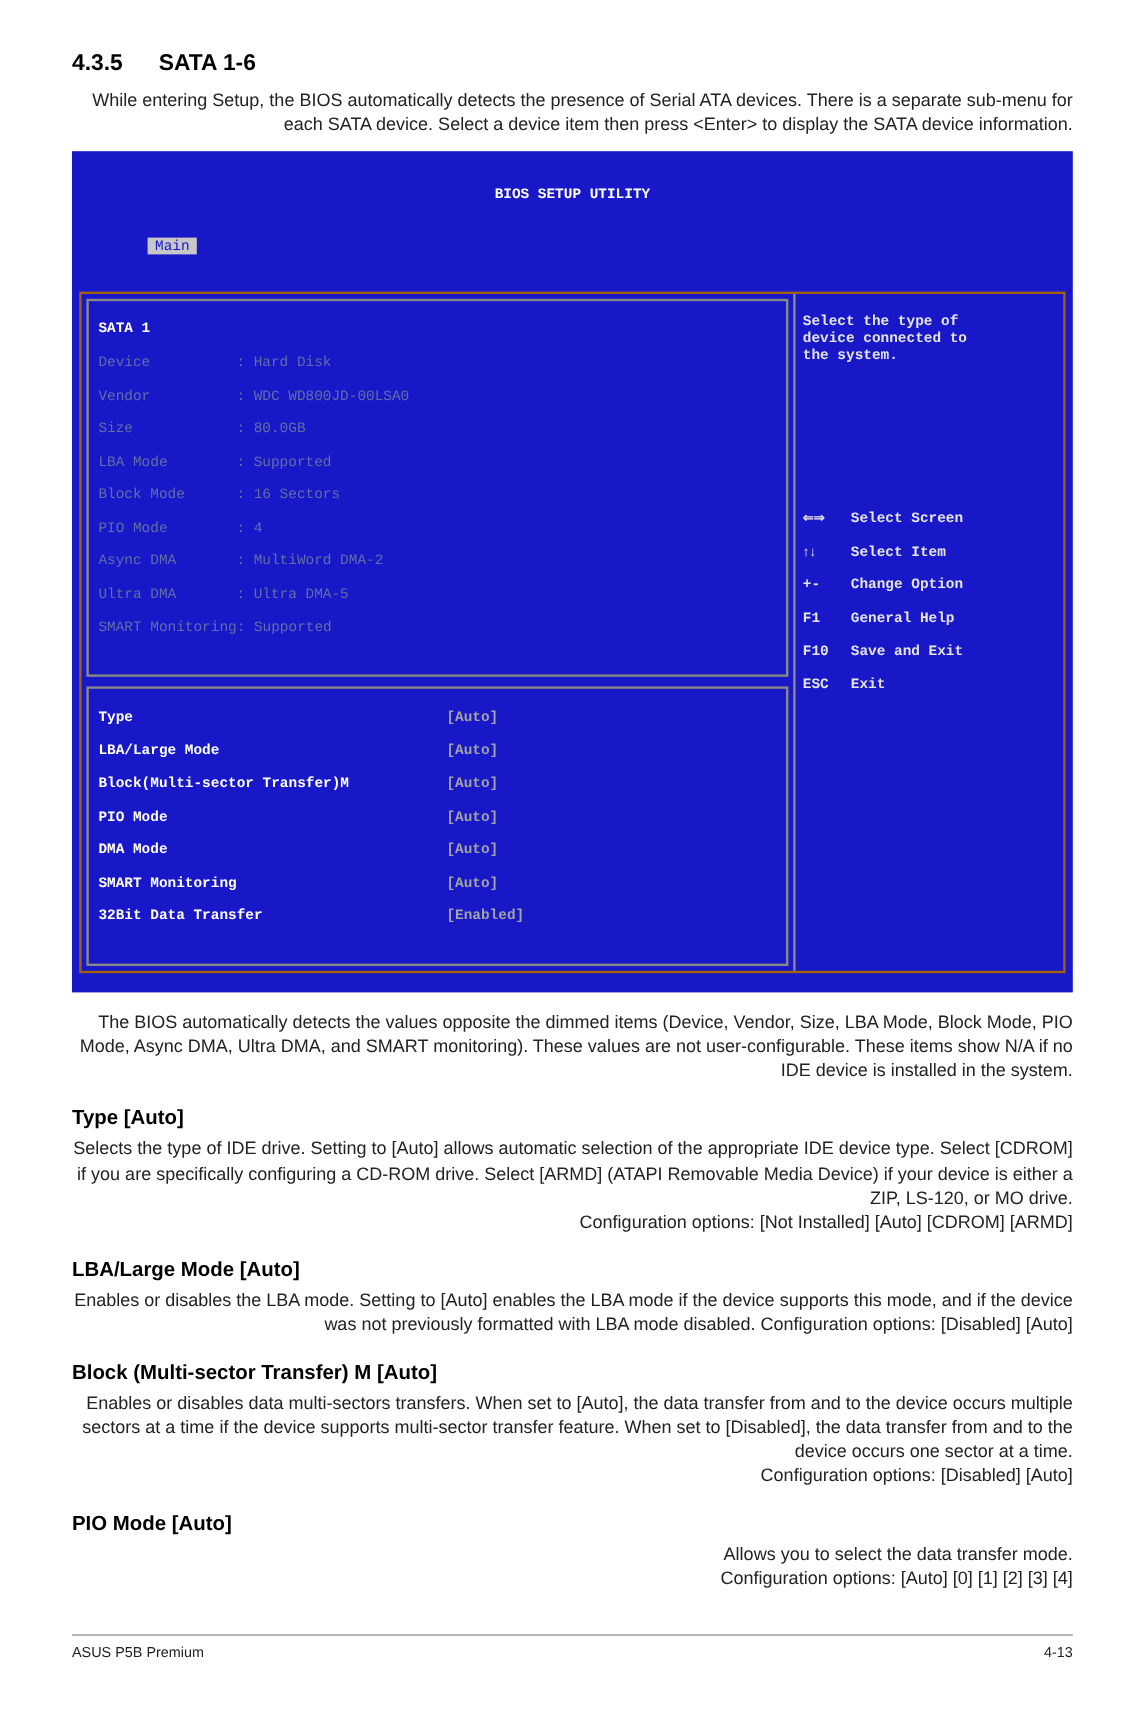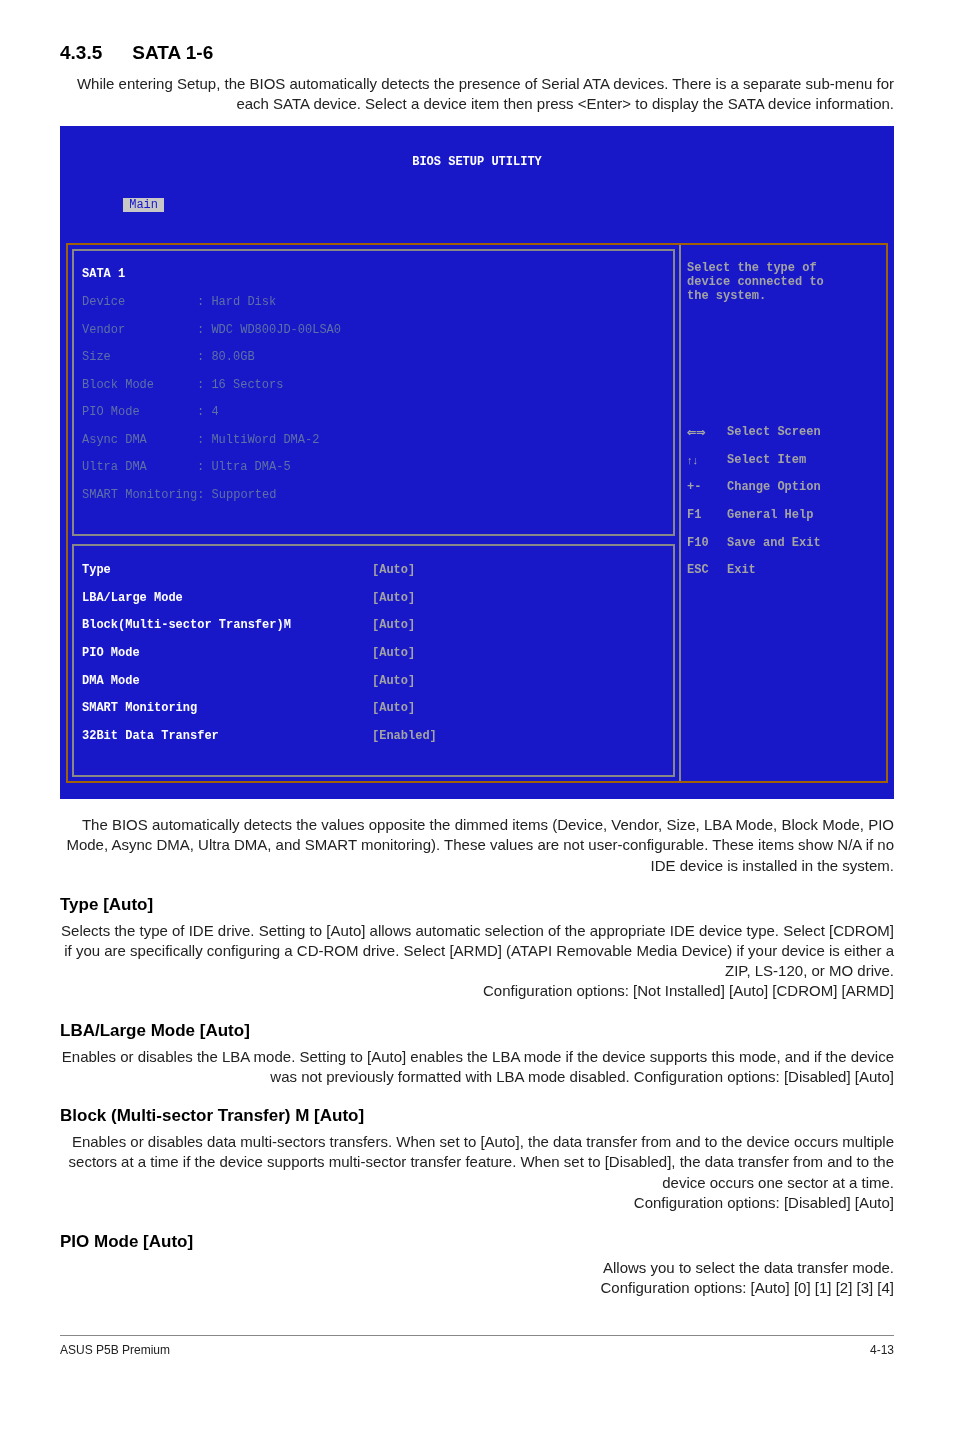--- a/index.html
+++ b/index.html
@@ -63,24 +63,24 @@
       display: flex;
       border: 2px solid #a16207;
       background: #1818c8;
     }
     .bios-left {
       flex: 1 1 auto;
       display: flex;
       flex-direction: column;
     }
     .bios-right {
-      width: 207px;
+      width: 225px;
       padding: 4px 6px 6px 6px;
       font-weight: bold;
-      color: #a3a3a3;
+      color: #e5e5e5;
       border-left: 2px solid #888;
     }
     .bios-box {
       border: 2px solid #888;
       margin: 4px;
       padding: 4px 8px 4px 8px;
     }
     .bios-box .bright { color: #fff; font-weight: bold; }
     .bios-box .dim { color: #5f6fa7; font-weight: normal; }
     .bios-foot {
@@ -122,20 +122,21 @@
 <div class="bios">
   <div class="bios-title">BIOS SETUP UTILITY</div>
   <div class="bios-tab"> <span class="tab">Main</span></div>
   <div class="bios-frame">
     <div class="bios-left">
       <div class="bios-box">
 <div class="bright">SATA 1</div>
 <div class="dim row"><span class="lbl">Device</span><span>: Hard Disk</span></div>
 <div class="dim row"><span class="lbl">Vendor</span><span>: WDC WD800JD-00LSA0</span></div>
 <div class="dim row"><span class="lbl">Size</span><span>: 80.0GB</span></div>
+<div class="dim row"><span class="lbl">LBA Mode</span><span>: Supported</span></div>
 <div class="dim row"><span class="lbl">Block Mode</span><span>: 16 Sectors</span></div>
 <div class="dim row"><span class="lbl">PIO Mode</span><span>: 4</span></div>
 <div class="dim row"><span class="lbl">Async DMA</span><span>: MultiWord DMA-2</span></div>
 <div class="dim row"><span class="lbl">Ultra DMA</span><span>: Ultra DMA-5</span></div>
 <div class="dim row"><span>SMART Monitoring: Supported</span></div>
       </div>
       <div class="bios-box">
 <div class="cfgrow"><span class="cfglbl">Type</span><span class="cfgval">[Auto]</span></div>
 <div class="cfgrow"><span class="cfglbl">LBA/Large Mode</span><span class="cfgval">[Auto]</span></div>
 <div class="cfgrow"><span class="cfglbl">Block(Multi-sector Transfer)M</span><span class="cfgval">[Auto]</span></div>

